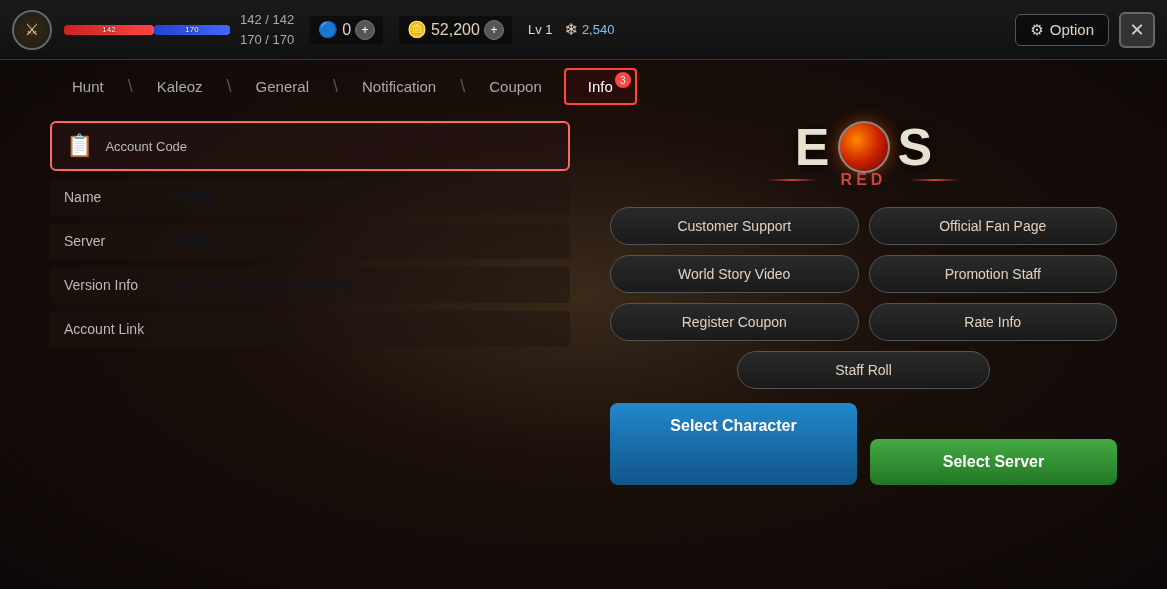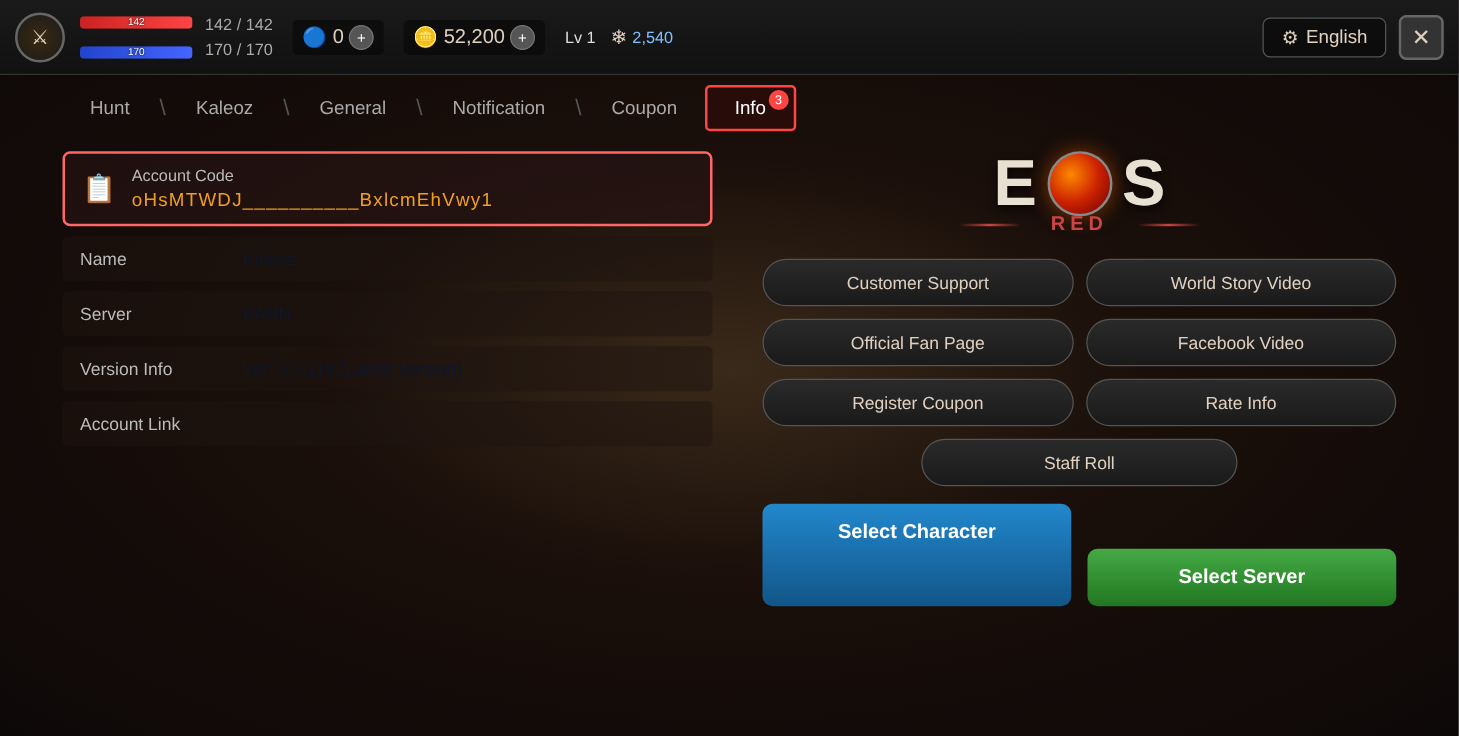--- a/index.html
+++ b/index.html
@@ -38,21 +38,21 @@
       border-radius: 3px;
       position: relative;
       overflow: hidden;
     }
     .hp-bar-fill {
       height: 100%;
       background: linear-gradient(90deg, #cc2222, #ff4444);
       border-radius: 3px;
     }
     .mp-bar {
-      width: 90px; height: 10px;
+      width: 76px; height: 10px;
       background: #1a1a2a;
       border-radius: 3px;
       overflow: hidden;
     }
     .mp-bar-fill {
       height: 100%;
       background: linear-gradient(90deg, #2244cc, #4466ff);
       border-radius: 3px;
     }
     .bar-text {
@@ -202,21 +202,20 @@
       color: #f0a020;
       letter-spacing: 1px;
     }
 
     .info-row {
       display: flex;
       align-items: center;
       background: rgba(30,20,15,0.5);
       border-radius: 4px;
       padding: 10px 14px;
-      gap: 20px;
     }
     .info-label {
       font-size: 14px;
       color: #bbb;
       width: 110px;
     }
     .info-val {
       font-size: 14px;
       color: #0f172a;
     }
@@ -370,21 +369,21 @@
       text-align: center;
       font-weight: 600;
       margin-top: 36px;
     }
   </style>
 </head>
 <body>
 
 <div class="top-bar">
   <div class="player-icon">⚔</div>
-  <div style="display:flex;flex-direction:column;gap:14px;">
+  <div style="display:flex;flex-direction:row;gap:0;">
     <div style="position:relative;">
       <div class="hp-bar">
         <div class="hp-bar-fill" style="width:100%;"></div>
         <span class="bar-text">142</span>
       </div>
     </div>
     <div style="font-size:9px;color:#aaa;position:absolute;margin-top:1px;margin-left:2px;"></div>
     <div style="position:relative;">
       <div class="mp-bar">
         <div class="mp-bar-fill" style="width:100%;"></div>
@@ -414,21 +413,21 @@
     <span>Lv 1</span>
   </div>
   <div class="exp-row">
     <span>❄</span>
     <span class="exp-val">2,540</span>
   </div>
 
   <div class="top-right">
     <div class="option-btn">
       <span>⚙</span>
-      <span>English</span>
+      <span>Option</span>
     </div>
     <div class="close-btn">
       <span>✕</span>
     </div>
   </div>
 </div>
 
 <div class="tabs-row">
   <div class="tab">Hunt</div>
   <span style="color:#555;font-size:18px;margin:0 2px;">\</span>
@@ -446,21 +445,20 @@
 </div>
 
 <div class="main-content">
 
   <div class="left-panel">
 
     <div class="account-code-box">
       <span class="copy-icon">📋</span>
       <div class="account-code-inner">
         <span class="account-code-label">Account Code</span>
-        <span class="account-code-val">oHsMTWDJ__________BxlcmEhVwy1</span>
       </div>
     </div>
 
     <div class="info-row">
       <span class="info-label">Name</span>
       <span class="info-val">Kaleoz</span>
     </div>
 
     <div class="info-row">
       <span class="info-label">Server</span>
@@ -488,23 +486,23 @@
       </div>
       <div class="red-bar-row">
         <div class="red-line"></div>
         <span class="red-text">RED</span>
         <div class="red-line"></div>
       </div>
     </div>
 
     <div class="buttons-grid">
       <div class="action-btn">Customer Support</div>
+      <div class="action-btn">Official Fan Page</div>
       <div class="action-btn">World Story Video</div>
-      <div class="action-btn">Official Fan Page</div>
-      <div class="action-btn">Facebook Video</div>
+      <div class="action-btn">Promotion Staff</div>
       <div class="action-btn">Register Coupon</div>
       <div class="action-btn">Rate Info</div>
       <div class="action-btn wide-btn">Staff Roll</div>
     </div>
 
     <div class="bottom-btns">
       <div class="select-char-btn">Select Character</div>
       <div class="select-server-btn">Select Server</div>
     </div>
   </div>

